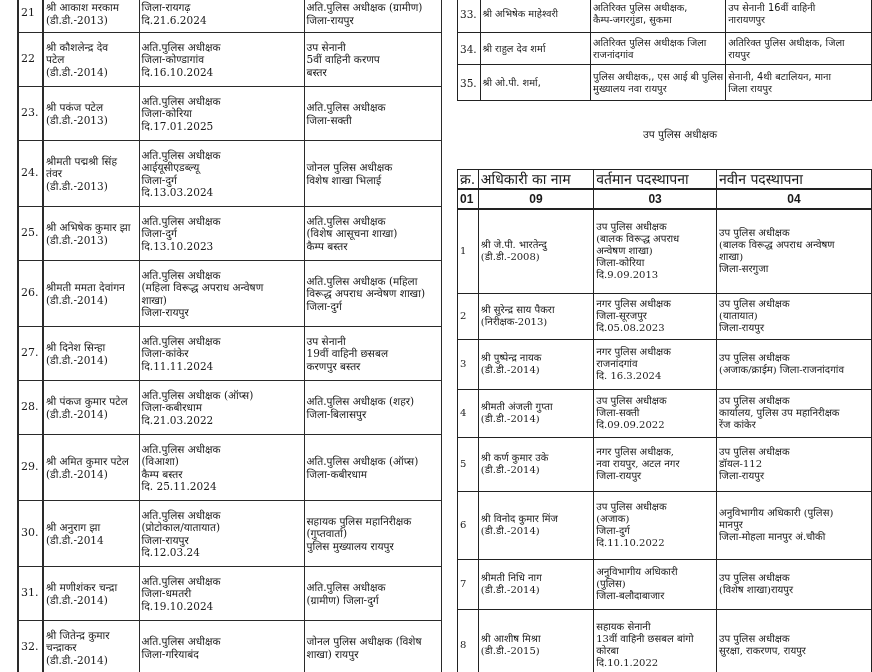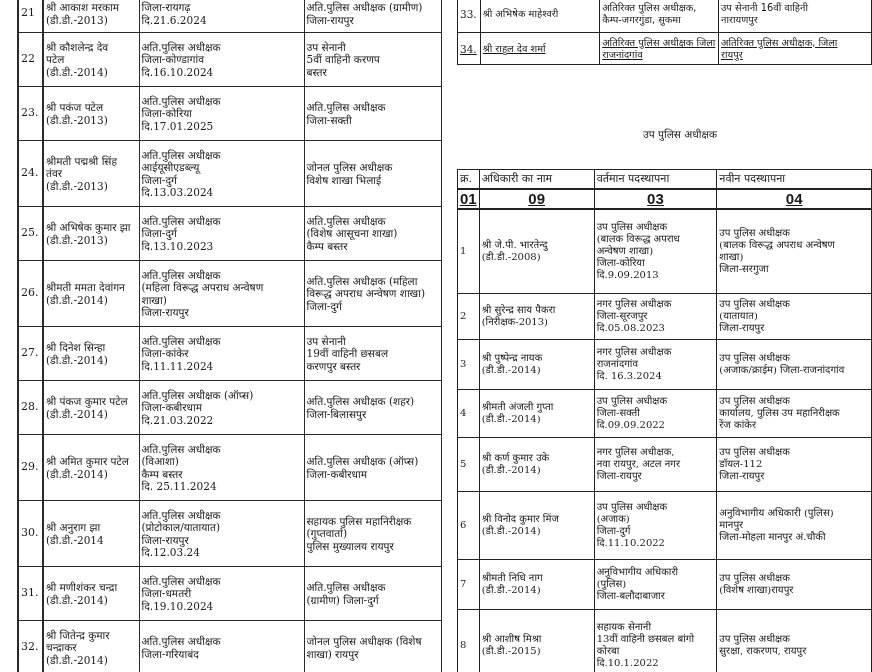--- a/index.html
+++ b/index.html
@@ -55,30 +55,29 @@
       font-family: "DejaVu Sans", "Liberation Sans", sans-serif;
       font-size: 10.5px;
       color: #222;
     }
 
     
     #right-bottom-table { left: 457px; top: 169px; }
     #right-bottom-table td { font-size: 10px; line-height: 12px; }
     #right-bottom-table tr.hdr td {
       font-family: "DejaVu Sans", "Liberation Sans", sans-serif;
-      font-size: 11px;
+      font-size: 14px;
       height: 18px;
     }
     #right-bottom-table tr.numrow td {
       font-family: "Liberation Sans", "DejaVu Sans", sans-serif;
       font-weight: bold;
-      font-size: 15px;
+      font-size: 12px;
       text-align: center;
       height: 18px;
-      text-decoration: underline;
     }
     #right-bottom-table tr.numrow td.first { text-align: left; }
     #right-bottom-table tr.hdr td, #right-bottom-table tr.numrow td { border-bottom: 2px solid #222; }
   </style>
 </head>
 <body>
 
 <div class="page">
 
   <table id="left-table">
@@ -310,32 +309,46 @@
           </td>
           <td class="current">
             <span class="ln">अतिरिक्त पुलिस अधीक्षक,</span>
             <span class="ln">कैम्प-जगरगुंडा, सुकमा</span>
           </td>
           <td class="new">
             <span class="ln">उप सेनानी 16वीं वाहिनी</span>
             <span class="ln">नारायणपुर</span>
           </td>
         </tr>
-        <tr style="height: 32px; text-decoration: underline;">
+        <tr style="height: 32px;">
           <td class="sn">34.</td>
           <td class="name">
             <span class="ln">श्री राहुल देव शर्मा</span>
           </td>
           <td class="current">
             <span class="ln">अतिरिक्त पुलिस अधीक्षक जिला</span>
             <span class="ln">राजनांदगांव</span>
           </td>
           <td class="new">
             <span class="ln">अतिरिक्त पुलिस अधीक्षक, जिला</span>
             <span class="ln">रायपुर</span>
+          </td>
+        </tr>
+        <tr style="height: 36px;">
+          <td class="sn">35.</td>
+          <td class="name">
+            <span class="ln">श्री ओ.पी. शर्मा,</span>
+          </td>
+          <td class="current">
+            <span class="ln">पुलिस अधीक्षक,, एस आई बी पुलिस</span>
+            <span class="ln">मुख्यालय नवा रायपुर</span>
+          </td>
+          <td class="new">
+            <span class="ln">सेनानी, 4थी बटालियन, माना</span>
+            <span class="ln">जिला रायपुर</span>
           </td>
         </tr>
       </tbody>
   </table>
 
   <div class="section-title">उप पुलिस अधीक्षक</div>
 
   <table id="right-bottom-table">
     <colgroup>
       <col style="width:21px">

